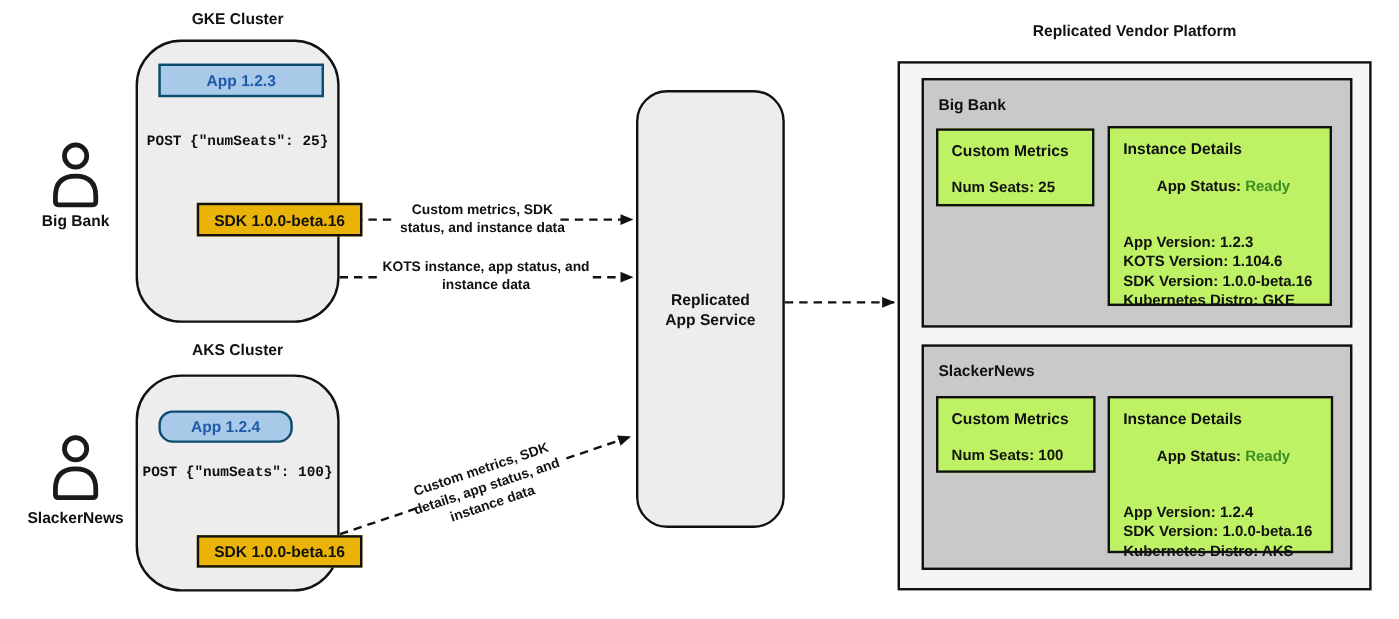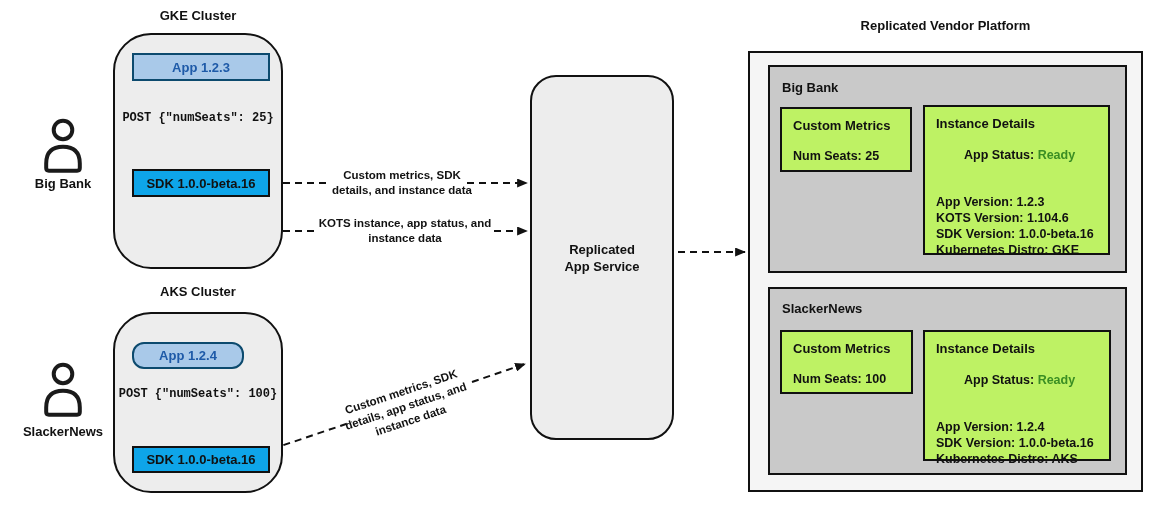--- a/index.html
+++ b/index.html
@@ -13,22 +13,22 @@
   .appbox {
     position:absolute; background:#a9c9e9; border:2px solid #0c4a6e; box-sizing:border-box;
     color:#1e5aa8; font-weight:bold; font-size:13px;
     display:flex; align-items:center; justify-content:center;
   }
   .post {
     position:absolute; font-family:"Liberation Mono", monospace;
     font-size:12px; font-weight:bold; text-align:center; white-space:nowrap;
   }
   .wbox {
-    position:absolute; background:#0ea5e9; border:2px solid #111; box-sizing:border-box;
-    font-weight:bold; font-size:13px; display:flex; align-items:center; justify-content:center;
+    position:absolute; background:#eab308; border:2px solid #111; box-sizing:border-box;
+    font-weight:bold; font-size:13px; display:flex; align-items:center; justify-content:center;margin-left:32px;
   }
   .alabel { position:absolute; font-size:11.5px; font-weight:bold; text-align:center; line-height:15px; }
   .rot { transform:rotate(-18.5deg); transform-origin:center; }
   .service-box {
     position:absolute; background:#ededed; border:2px solid #111; border-radius:26px; box-sizing:border-box;
     display:flex; align-items:center; justify-content:center; text-align:center;
     font-weight:bold; font-size:13px; line-height:17px;
   }
   .platform-box { position:absolute; background:#f5f5f5; border:2.5px solid #111; box-sizing:border-box; }
   .panel { position:absolute; background:#c9c9c9; border:2px solid #111; box-sizing:border-box; }
@@ -94,33 +94,33 @@
   <div class="wbox" style="left:132px;top:169px;width:138px;height:28px;">SDK 1.0.0-beta.16</div>
 
   <div class="dtitle" style="left:113px;top:284px;width:170px;">AKS Cluster</div>
   <div class="cluster" style="left:113px;top:312px;width:170px;height:181px;"></div>
   <div class="appbox" style="left:132px;top:342px;width:112px;height:27px;border-radius:12px;">App 1.2.4</div>
   <div class="post" style="left:113px;top:387px;width:170px;">POST {"numSeats": 100}</div>
   <div class="wbox" style="left:132px;top:446px;width:138px;height:27px;">SDK 1.0.0-beta.16</div>
 
   <div class="alabel" style="left:322px;top:168px;width:160px;">
     <div>Custom metrics, SDK</div>
-    <div>details, and instance data</div>
+    <div>status, and instance data</div>
   </div>
   <div class="alabel" style="left:316px;top:216px;width:178px;">
     <div>KOTS instance, app status, and</div>
     <div>instance data</div>
   </div>
   <div class="alabel rot" style="left:322px;top:384px;width:168px;">
     <div>Custom metrics, SDK</div>
     <div>details, app status, and</div>
     <div>instance data</div>
   </div>
 
-  <div class="service-box" style="left:530px;top:75px;width:144px;height:365px;">
+  <div class="service-box" style="left:530px;top:75px;width:124px;height:365px;">
     <span style="width:84px;">Replicated App Service</span>
   </div>
 
   <div class="dtitle" style="left:748px;top:18px;width:395px;">Replicated Vendor Platform</div>
   <div class="platform-box" style="left:748px;top:51px;width:395px;height:441px;"></div>
 
   <div class="panel" style="left:768px;top:65px;width:359px;height:208px;"></div>
   <div class="panel-name" style="left:782px;top:80px;">Big Bank</div>
   <div class="white-card" style="left:780px;top:107px;width:132px;height:65px;">
     <div class="card-title">Custom Metrics</div>

